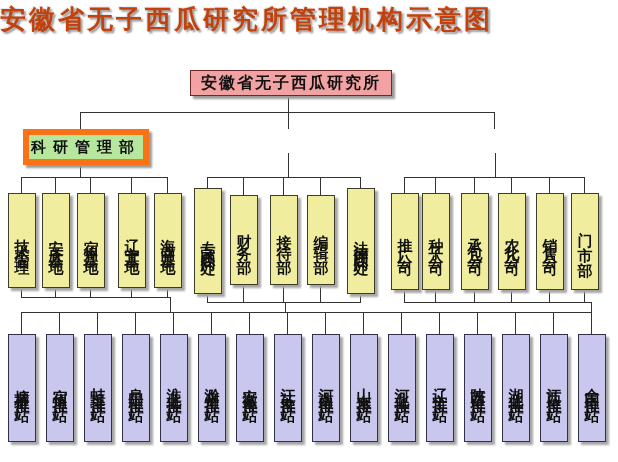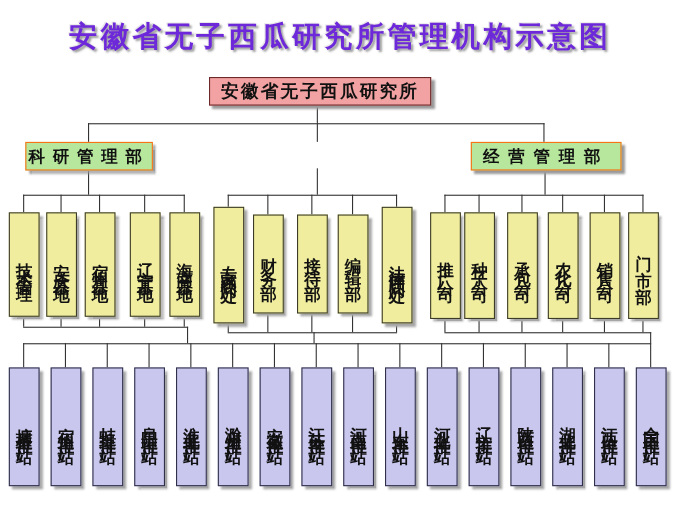--- a/index.html
+++ b/index.html
@@ -1,26 +1,26 @@
 <!DOCTYPE html>
 <html><head>
 <meta charset="utf-8">
 <style>
   html,body{margin:0;padding:0;background:#fff;}
   .stage{position:relative;width:618px;height:462px;background:#ffffff;overflow:hidden;
          font-family:"DejaVu Sans","Liberation Sans",sans-serif;color:#111;}
-  .title{position:absolute;top:16px;left:0;width:618px;text-align:center;
-         font-size:26px;font-weight:bold;letter-spacing:3px;color:#6d28d9;
+  .title{position:absolute;top:2px;left:0;width:618px;text-align:left;
+         font-size:26px;font-weight:bold;letter-spacing:3px;color:#c2410c;
          text-shadow:2px 2px 2px #9a9a9a, -1px -1px 0 #e8e8e8;white-space:nowrap;}
   .ln{position:absolute;background:#333;}
   .rootbox{position:absolute;left:190px;top:70px;width:200px;height:24px;
          background:#f2a2a2;border:1px solid #6e2a2a;box-shadow:3px 3px 2px #9a9a9a;
          text-align:center;font-size:16px;font-weight:bold;line-height:24px;letter-spacing:2px;
          white-space:nowrap;}
-  .dept{position:absolute;height:24px;background:#b6e79c;border:1px solid #f97316;
+  .dept{position:absolute;height:24px;background:#b6e79c;border:6px solid #f97316;
          box-shadow:3px 3px 2px #9a9a9a;text-align:center;font-size:15px;font-weight:bold;
          line-height:24px;white-space:nowrap;}
   .unit,.station{position:absolute;width:26px;writing-mode:vertical-rl;text-orientation:upright;
          text-align:center;font-size:15px;font-weight:bold;line-height:26px;
          box-shadow:3px 3px 2px #a6a6a6;white-space:nowrap;}
   .unit{background:#f0ee9e;border:1px solid #3c3c28;}
   .station{background:#c9c7ed;border:1px solid #30304a;top:334px;height:106px;}
   .v3{letter-spacing:12px;}
   .v4{letter-spacing:7px;}
   .v5{letter-spacing:5px;}
@@ -102,21 +102,20 @@
       <div class="ln" style="left: 439px; top: 312px; width: 1px; height: 22px;"></div>
       <div class="ln" style="left: 477px; top: 312px; width: 1px; height: 22px;"></div>
       <div class="ln" style="left: 515px; top: 312px; width: 1px; height: 22px;"></div>
       <div class="ln" style="left: 553px; top: 312px; width: 1px; height: 22px;"></div>
       <div class="ln" style="left: 591px; top: 312px; width: 1px; height: 22px;"></div>
     </div>
 
   <div class="rootbox">安徽省无子西瓜研究所</div>
 
   <div class="dept ls-kyb" style="left:23px;top:129px;width:114px;">科研管理部</div>
-  <div class="dept ls-jyb" style="left:428px;top:129px;width:135px;">经营管理部</div>
 
   <div class="unit v4" style="left:8px;top:193px;height:93px;">技术管理</div>
   <div class="unit v4" style="left:42px;top:193px;height:93px;">安庆基地</div>
   <div class="unit v4" style="left:77px;top:193px;height:93px;">宿州基地</div>
   <div class="unit v4" style="left:118px;top:193px;height:93px;">辽宁基地</div>
   <div class="unit v4" style="left:154px;top:193px;height:93px;">海南基地</div>
 
   <div class="unit v5" style="left:194px;top:188px;height:104px;">专家顾问处</div>
   <div class="unit v3" style="left:230px;top:195px;height:88px;">财务部</div>
   <div class="unit v3" style="left:270px;top:195px;height:88px;">接待部</div>

